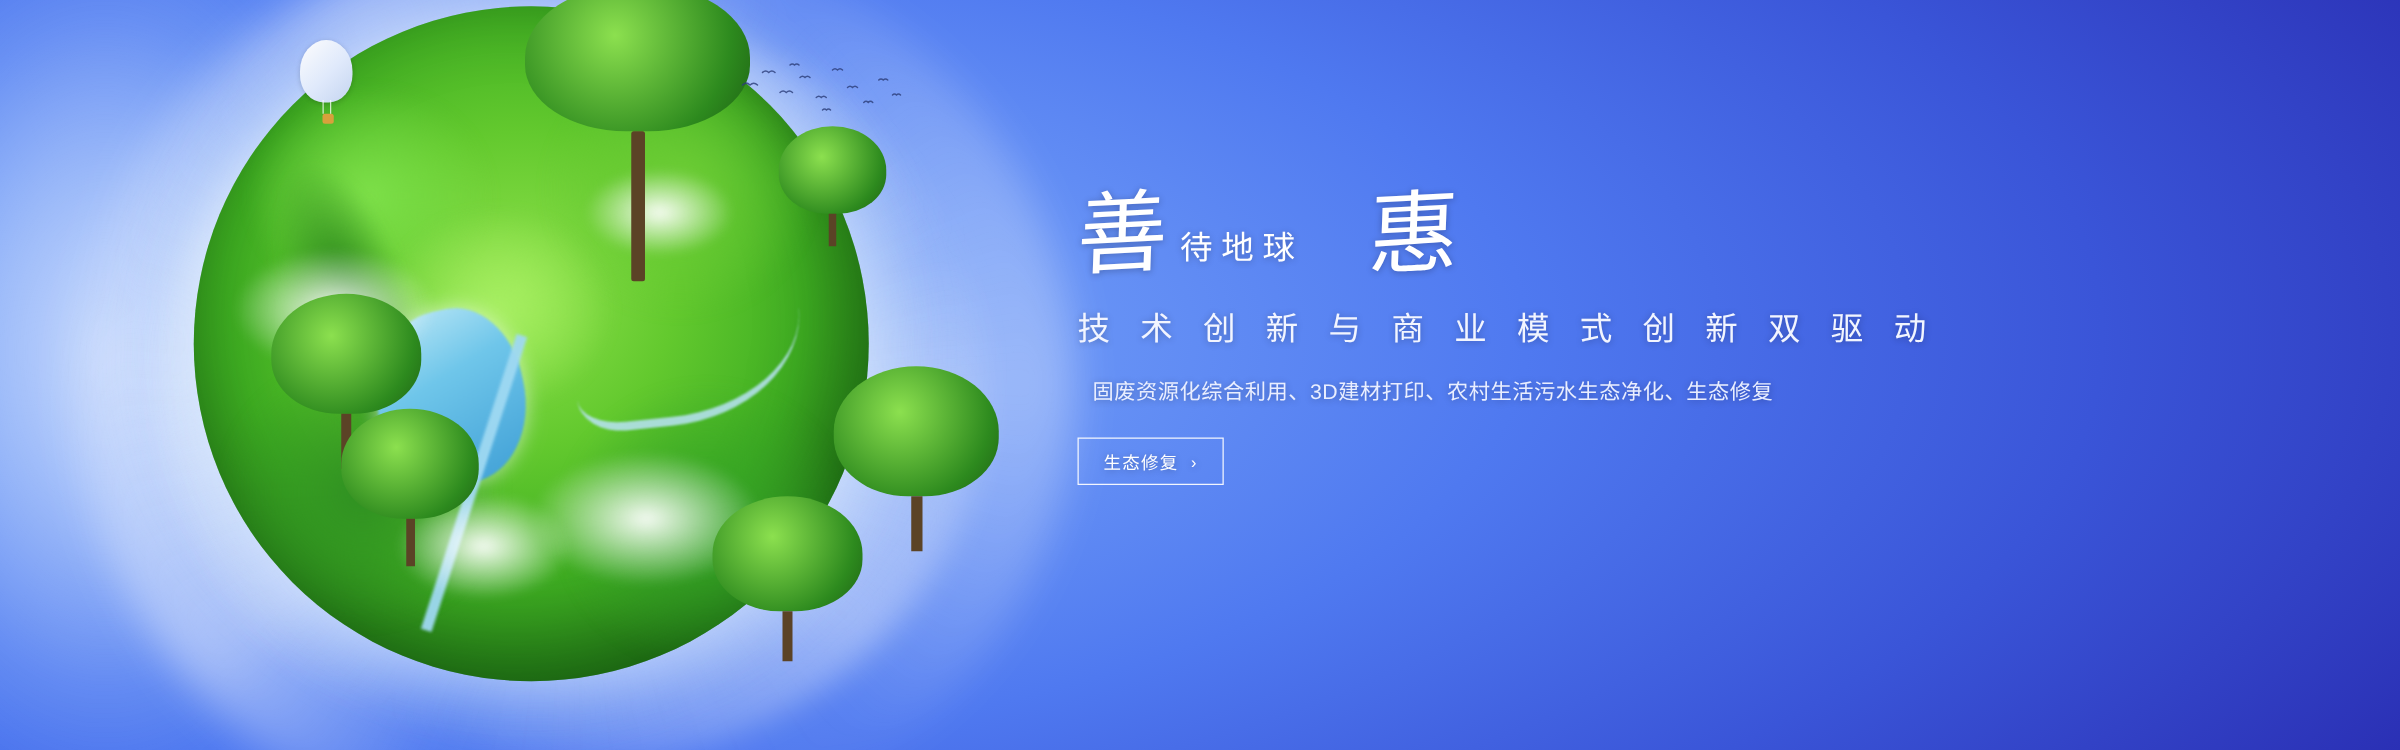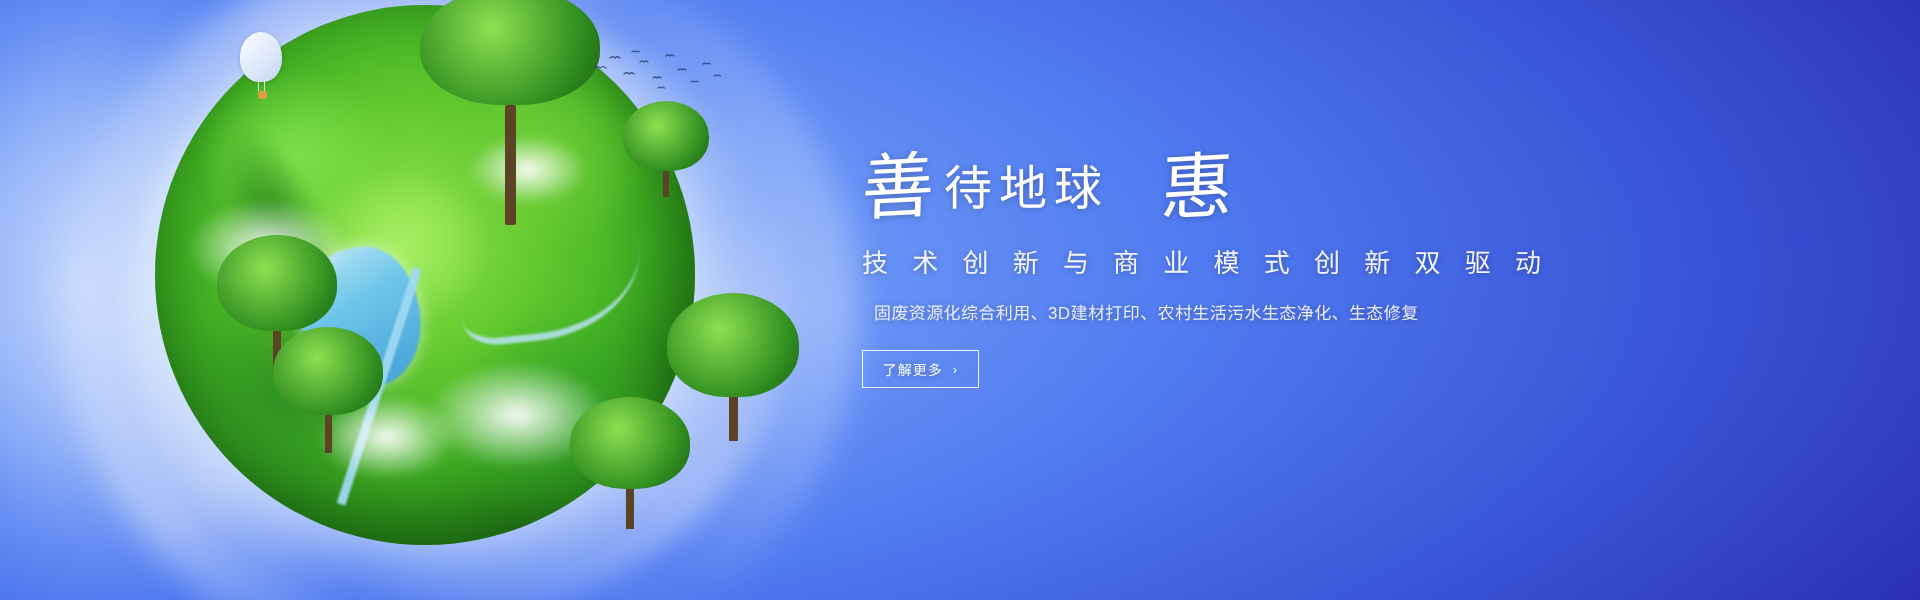--- a/index.html
+++ b/index.html
@@ -188,21 +188,21 @@
     font-family:"DejaVu Serif","Liberation Serif",serif;
     font-size:72px;
     line-height:.92;
     font-weight:400;
     letter-spacing:0;
     margin-right:10px;
     transform:skewX(-5deg) rotate(-3deg);
   }
   .rest{
     font-family:"DejaVu Serif","Liberation Serif",serif;
-    font-size:48px;
+    font-size:26px;
     line-height:1;
     letter-spacing:7px;
     padding-bottom:8px;
     font-weight:400;
     text-align:center;
   }
   .sub1{
     font-size:26px;
     letter-spacing:8.5px;
     font-weight:400;
@@ -323,18 +323,18 @@
       <span class="phrase">
         <span class="brush">惠</span>
       </span>
     </h1>
 
     <p class="sub1">技 术 创 新 与 商 业 模 式 创 新 双 驱 动</p>
 
     <p class="sub2">固废资源化综合利用、3D建材打印、农村生活污水生态净化、生态修复</p>
 
     <a href="#" class="cta">
-      <span>了解更多</span>
+      <span>生态修复</span>
       <span class="chev">›</span>
     </a>
 
   </div>
 </div>
 
 </body></html>

